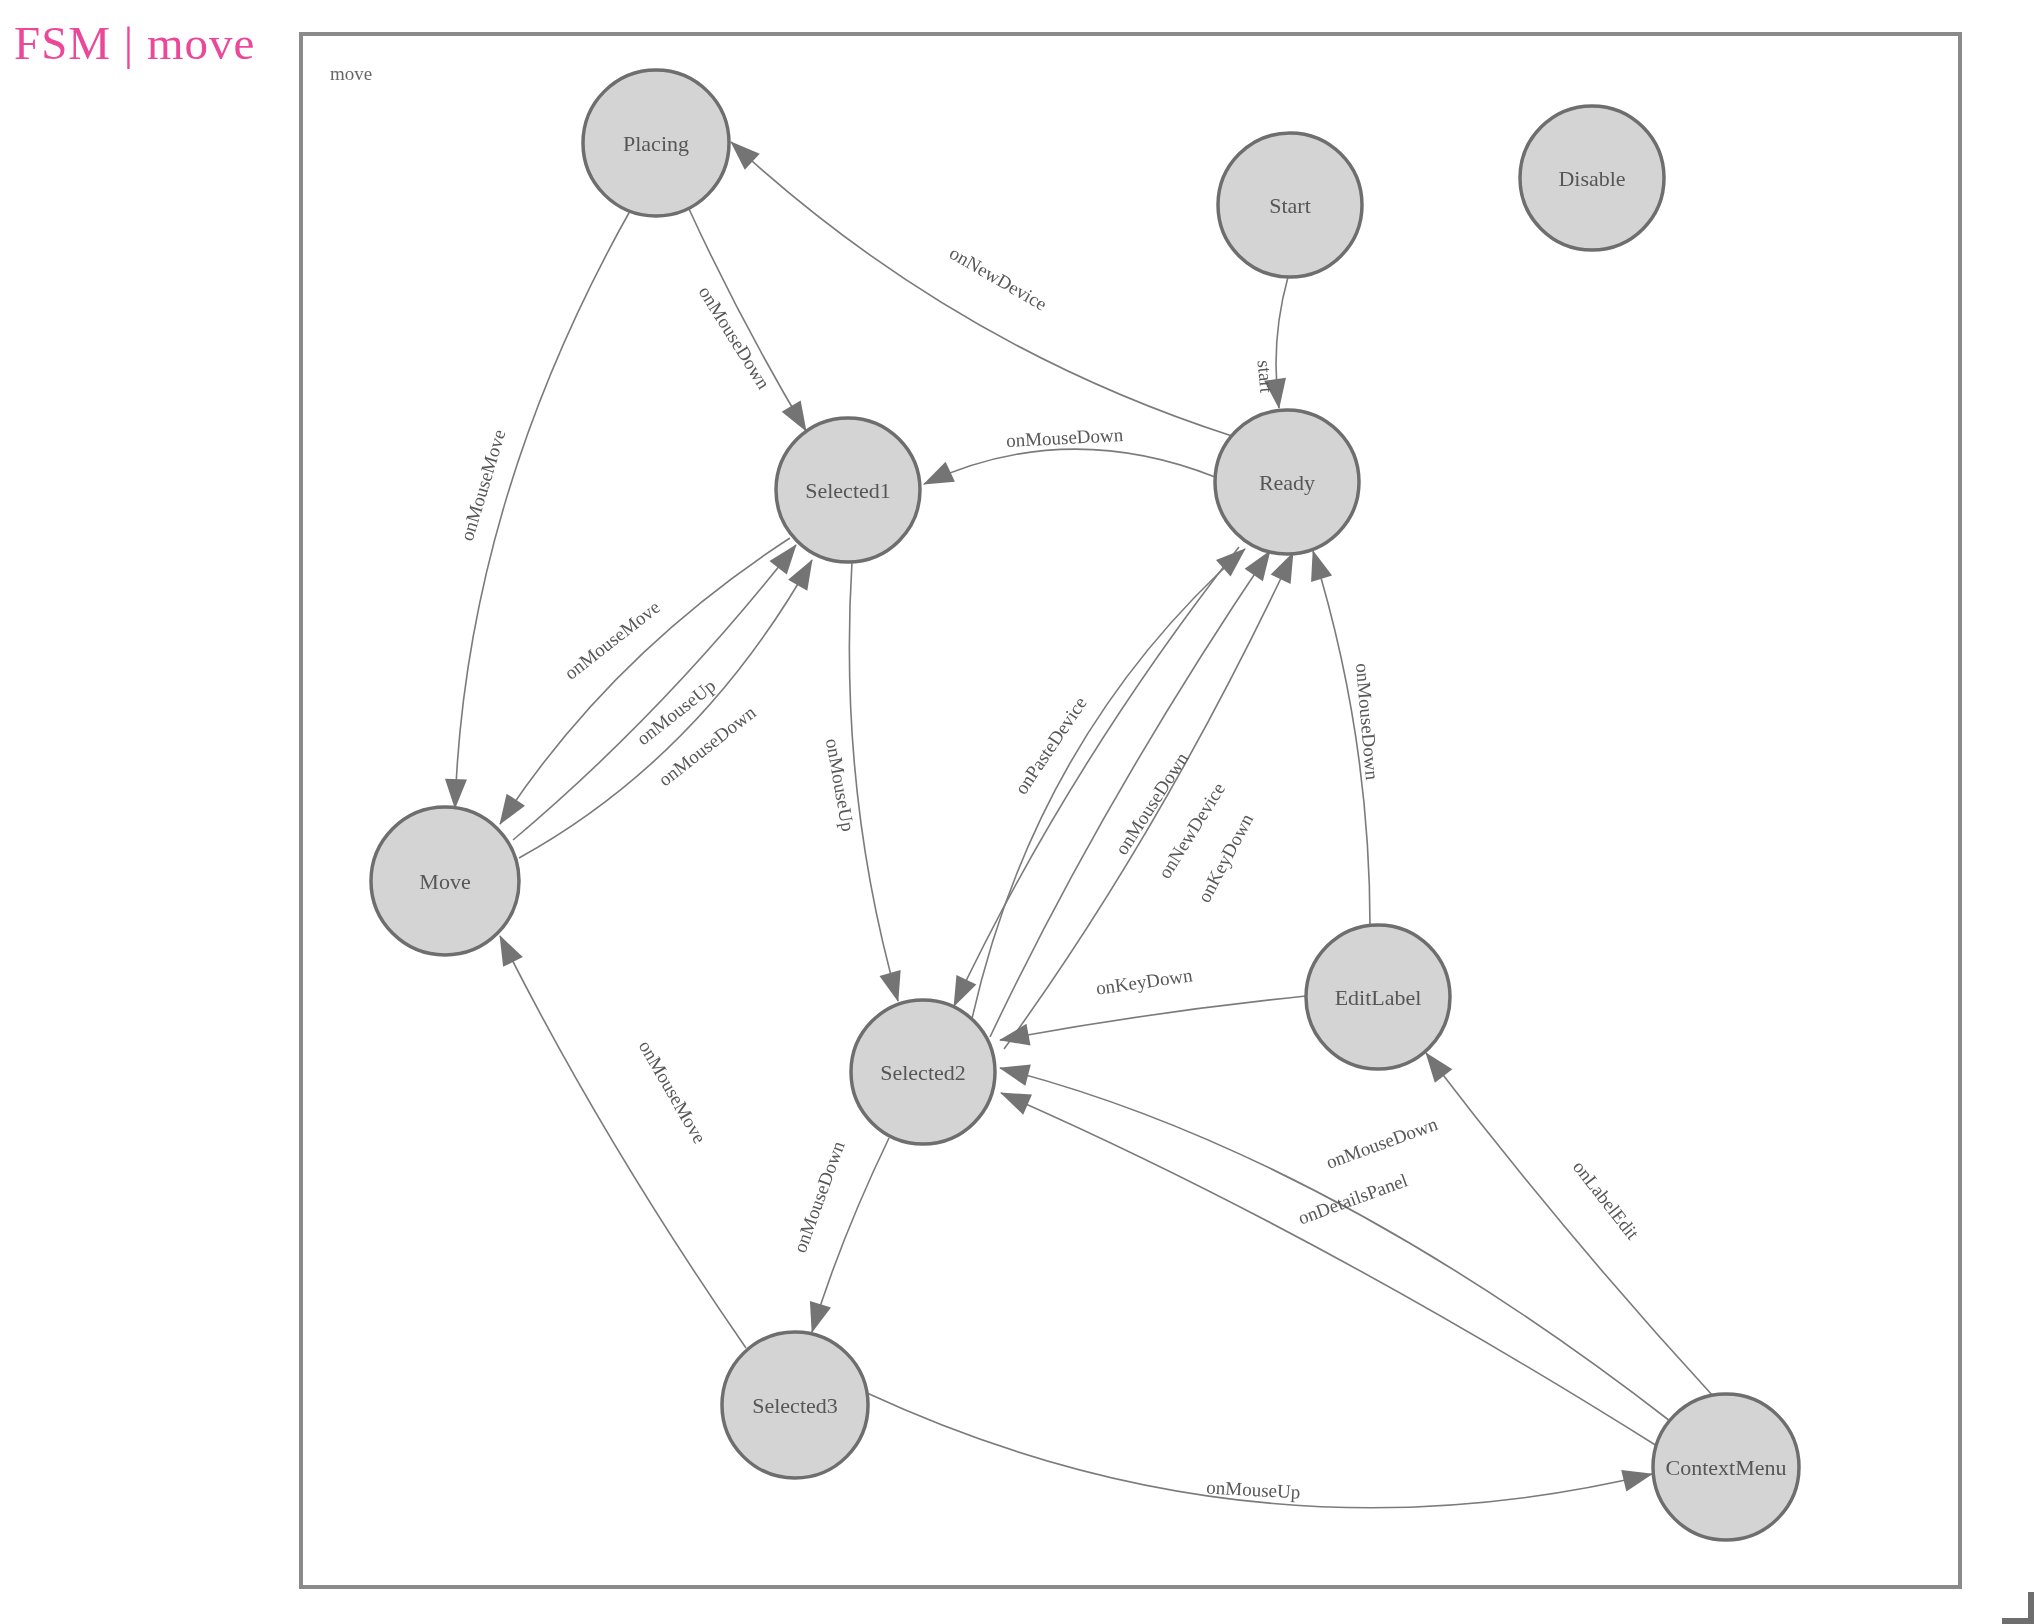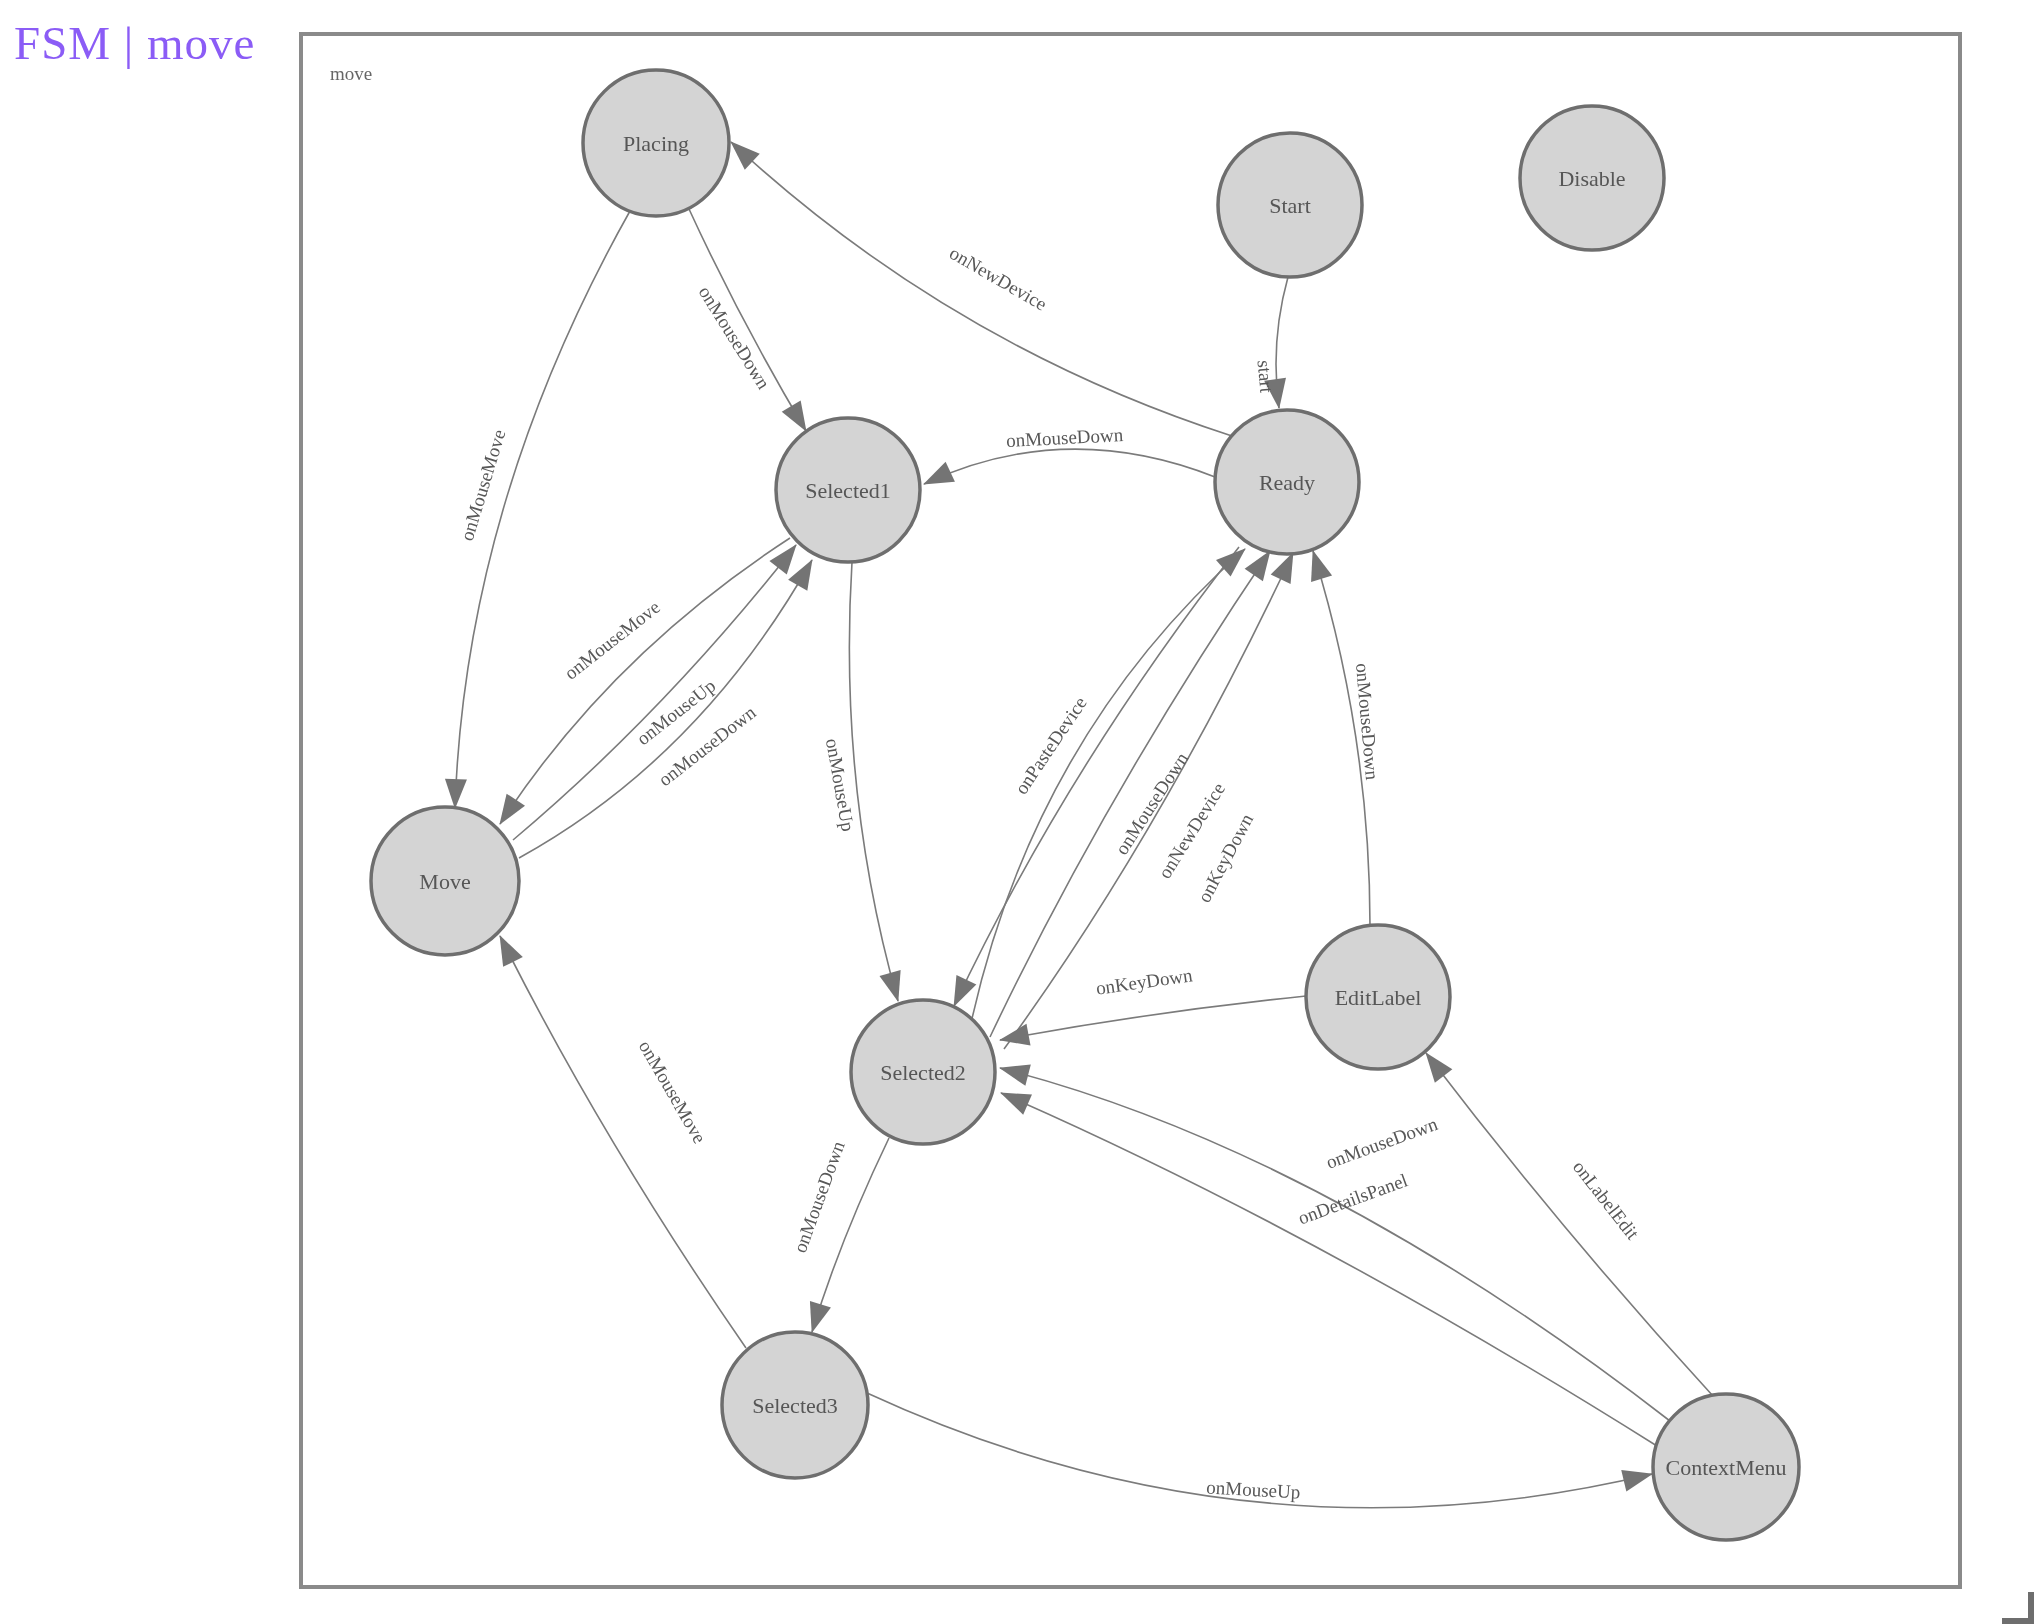--- a/index.html
+++ b/index.html
@@ -1,18 +1,18 @@
 <!DOCTYPE html>
 <html><head>
 <meta charset="utf-8">
 <style>
   html,body{margin:0;padding:0;background:#ffffff;}
   body{width:2034px;height:1624px;position:relative;overflow:hidden;
        font-family:"Liberation Serif","DejaVu Serif",serif;}
-  .page-title{position:absolute;left:14px;top:16px;font-size:47px;color:#8b5cf6;
+  .page-title{position:absolute;left:14px;top:16px;font-size:47px;color:#ec4899;
               letter-spacing:1px;white-space:pre;}
   .diagram-box{position:absolute;left:299px;top:32px;width:1663px;height:1557px;
                border:4px solid #8a8a8a;box-sizing:border-box;background:#ffffff;}
   .canvas-label{position:absolute;left:27px;top:27px;font-size:19px;color:#666666;}
   svg.diagram{position:absolute;left:0;top:0;}
   .corner-mark{position:absolute;right:0;bottom:0;width:26px;height:26px;
                border-right:6px solid #6e6e6e;border-bottom:6px solid #6e6e6e;}
   .node-label{font-size:22px;fill:#565656;}
   .edge-label{font-size:19px;fill:#585858;}
 </style>

